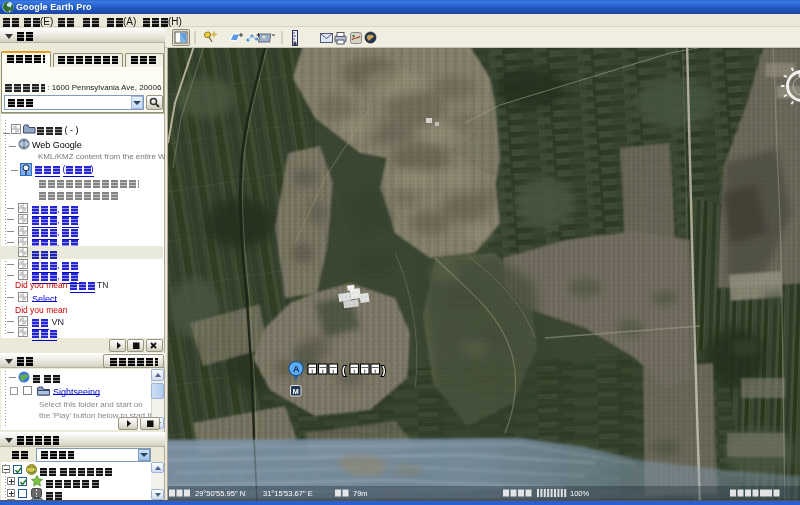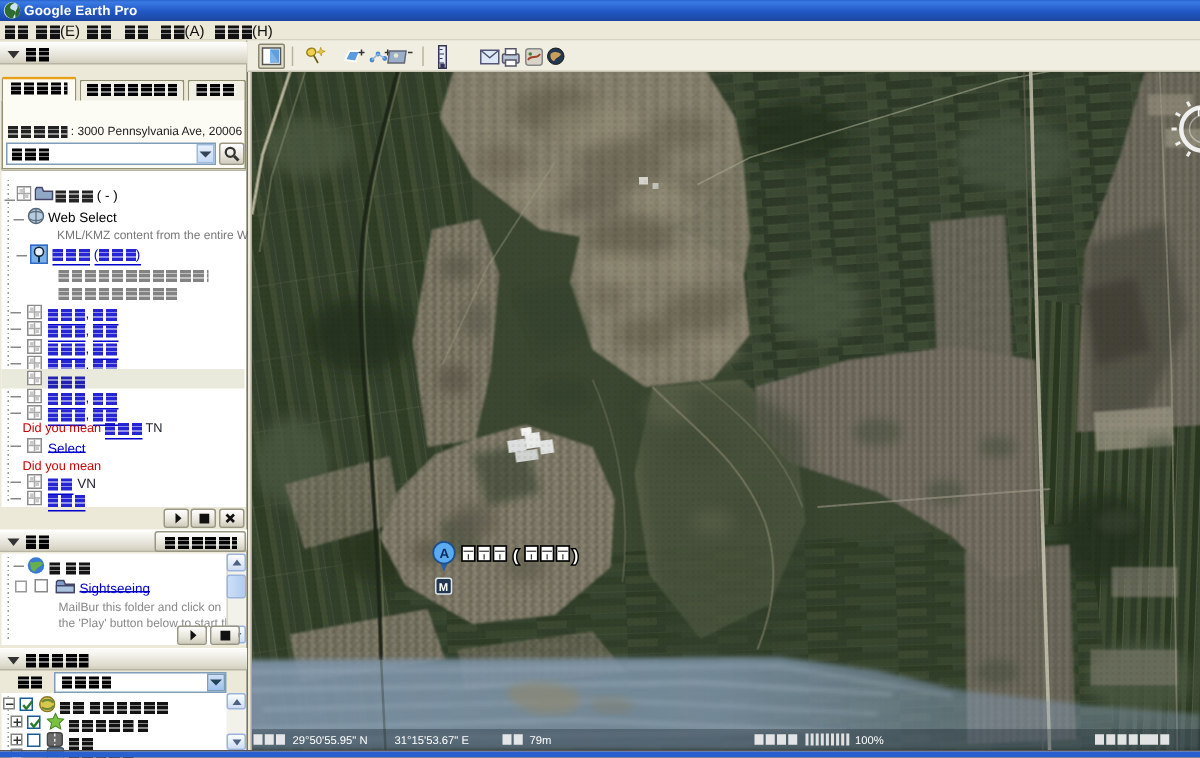--- a/index.html
+++ b/index.html
@@ -50,21 +50,21 @@
 <div class="abs" style="left:0;top:50px;width:165px;height:18px;">
   <div class="abs" style="left:1px;top:1px;width:50px;height:17px;background:#fcfbf4;border:1px solid #919071;border-bottom:none;border-top:2px solid #e5a01a;border-radius:2px 2px 0 0;"></div>
   <span class="kr k8" style="position:absolute;left:7px;top:5px;width:38px;color:#000"></span>
   <div class="abs" style="left:53px;top:3px;width:70px;height:15px;background:#f2f0e4;border:1px solid #919071;border-bottom:none;border-radius:2px 2px 0 0;"></div>
   <span class="kr k8" style="position:absolute;left:58px;top:6px;width:60px;color:#000"></span>
   <div class="abs" style="left:125px;top:3px;width:39px;height:15px;background:#f2f0e4;border:1px solid #919071;border-bottom:none;border-radius:2px 2px 0 0;"></div>
   <span class="kr k8" style="position:absolute;left:131px;top:6px;width:27px;color:#000"></span>
 </div>
 
 <div class="abs" style="left:1px;top:67px;width:163px;height:46px;background:#fcfbf4;border:1px solid #919071;border-top:none;"></div>
-<div class="abs" style="left:5px;top:83px;font-size:8px;color:#222;white-space:nowrap;"><span class="kr k8" style="width:40px"></span><span> : 3000 Pennsylvania Ave, 20006</span></div>
+<div class="abs" style="left:5px;top:83px;font-size:8px;color:#222;white-space:nowrap;"><span class="kr k8" style="width:40px"></span><span> : 1600 Pennsylvania Ave, 20006</span></div>
 <div class="abs" style="left:4px;top:95px;width:140px;height:15px;background:#fff;border:1px solid #7f9db9;"></div>
 <span class="kr k8" style="position:absolute;left:8px;top:99px;width:25px;color:#000"></span>
 <div class="abs" style="left:131px;top:96px;width:12px;height:13px;background:linear-gradient(to bottom,#e8f0fb,#c6d9f4);border:1px solid #9db9dd;"></div>
 <div class="abs" style="left:133px;top:101px;width:0;height:0;border-left:4px solid transparent;border-right:4px solid transparent;border-top:4px solid #345;"></div>
 <div class="btn" style="left:146px;top:95px;width:17px;height:15px;"></div>
 <svg class="abs" style="left:149px;top:97px" width="11" height="11">
     <circle cx="4.5" cy="4.5" r="3" fill="none" stroke="#333" stroke-width="1.5"></circle>
     <line x1="7" y1="7" x2="10" y2="10" stroke="#333" stroke-width="2"></line>
   </svg>
 
@@ -80,21 +80,21 @@
     </svg>
 <svg class="abs" style="left:22px;top:10px" width="13" height="10">
       <path d="M0.5 2.5 L0.5 9 L12 9 L12 3.5 L6 3.5 L5 1 L1.5 1 Z" fill="#8fa8c8" stroke="#446"></path>
     </svg>
 <div class="abs" style="left:36px;top:11px;color:#000;font-size:9px;"><span class="kr k8" style="width:25px;"></span> ( - )</div>
 <div class="abs" style="left:8px;top:32px;width:7px;height:1px;background:#888"></div>
 <svg class="abs" style="left:17px;top:24px" width="12" height="12">
       <circle cx="6" cy="6" r="5" fill="#b8cce0" stroke="#567"></circle>
       <path d="M2 4 C4 2.5 8 2.5 10 4 M2 8 C4 9.5 8 9.5 10 8 M6 1 L6 11" stroke="#567" fill="none" stroke-width="0.8"></path>
     </svg>
-<div class="abs" style="left:31px;top:26px;color:#000;font-size:9px;">Web Select</div>
+<div class="abs" style="left:31px;top:26px;color:#000;font-size:9px;">Web Google</div>
 <div class="abs" style="left:37px;top:38px;color:#777;font-size:8px;white-space:nowrap;">KML/KMZ content from the entire W</div>
 <div class="abs" style="left:10px;top:56px;width:7px;height:1px;background:#888"></div>
 <div class="abs" style="left:19px;top:49px;width:12px;height:13px;background:#7ab1e8;border:1px solid #316ac5;"></div>
 <svg class="abs" style="left:20px;top:50px" width="10" height="11">
       <circle cx="5" cy="3.8" r="3" fill="#eaf2fc" stroke="#123"></circle>
       <path d="M5 6.8 L5 11" stroke="#123" stroke-width="1.2"></path>
     </svg>
 <div class="abs" style="left:34px;top:50px;font-size:9px;color:#00c;"><span style="display:inline-block;border-bottom:1px solid #0000cc;color:#0000cc;line-height:0;padding-bottom:2px;"><span class="kr k8" style="width:25px;"></span></span>&nbsp;<span style="display:inline-block;border-bottom:1px solid #0000cc;color:#0000cc;line-height:0;padding-bottom:2px;">(<span class="kr k8" style="width:25px;"></span>)</span></div>
 <div class="abs" style="left:38px;top:64px;color:#5a5a5a;"><span class="kr k8" style="width:100px;opacity:.75"></span></div>
 <div class="abs" style="left:38px;top:76px;color:#5a5a5a;"><span class="kr k8" style="width:80px;opacity:.75"></span></div>
@@ -217,21 +217,21 @@
       <path d="M2 3.5 C4.5 5 8 2 10.5 4.5 C10 7 7 6.5 6 9 C5 11 3 9.5 2.5 7.5 Z" fill="#69b04a"></path>
     </svg>
 <div class="abs" style="left:32px;top:4px;color:#000;font-size:9px;"><span class="kr k8" style="width:8px;"></span> <span class="kr k8" style="width:17px;"></span></div>
 <div class="abs" style="left:9px;top:18px;width:8px;height:8px;border:1px solid #999;background:#fff;"></div>
 <div class="abs" style="left:22px;top:17px;width:9px;height:9px;border:1px solid #888;background:#fff;"></div>
 <svg class="abs" style="left:36px;top:16px" width="13" height="11">
       <path d="M0.5 3 L0.5 10 L12.5 10 L12.5 4.5 L6.5 4.5 L5.5 2 L1.5 2 Z" fill="#7f9fc8" stroke="#446"></path>
       <path d="M0.5 5.5 L12.5 5.5 L12.5 10 L0.5 10Z" fill="#a9c2dd" stroke="#446"></path>
     </svg>
 <div class="abs" style="left:52px;top:18px;font-size:9px;"><span style="display:inline-block;border-bottom:1px solid #0000cc;color:#0000cc;line-height:0;padding-bottom:2px;">Sightseeing</span></div>
-<div class="abs" style="left:38px;top:31px;color:#888;font-size:8px;">MailBur this folder and click on</div>
+<div class="abs" style="left:38px;top:31px;color:#888;font-size:8px;">Select this folder and start on</div>
 <div class="abs" style="left:38px;top:42px;color:#888;font-size:8px;">the 'Play' button below to start the</div>
 <div class="abs" style="left:150px;top:0px;width:13px;height:61px;background:#f2f1ea;border-left:1px solid #d8d5c8;"></div>
 <div class="abs" style="left:150px;top:0px;width:13px;height:12px;background:linear-gradient(to bottom,#fdfefe,#cfdcf3);border:1px solid #9cb4dd;border-radius:2px;"></div>
 <div class="abs" style="left:154px;top:4px;width:0;height:0;border-left:3px solid transparent;border-right:3px solid transparent;border-bottom:4px solid #4d6185;"></div>
 <div class="abs" style="left:150px;top:14px;width:13px;height:16px;background:linear-gradient(to right,#cddff6,#b0ccf0);border:1px solid #9cb4dd;border-radius:2px;"></div>
 <div class="abs" style="left:150px;top:48px;width:13px;height:12px;background:linear-gradient(to bottom,#fdfefe,#cfdcf3);border:1px solid #9cb4dd;border-radius:2px;"></div>
 <div class="abs" style="left:154px;top:53px;width:0;height:0;border-left:3px solid transparent;border-right:3px solid transparent;border-top:4px solid #4d6185;"></div>
   </div>
 
 <div class="btn" style="left:118px;top:417px;width:20px;height:13px;"></div>

